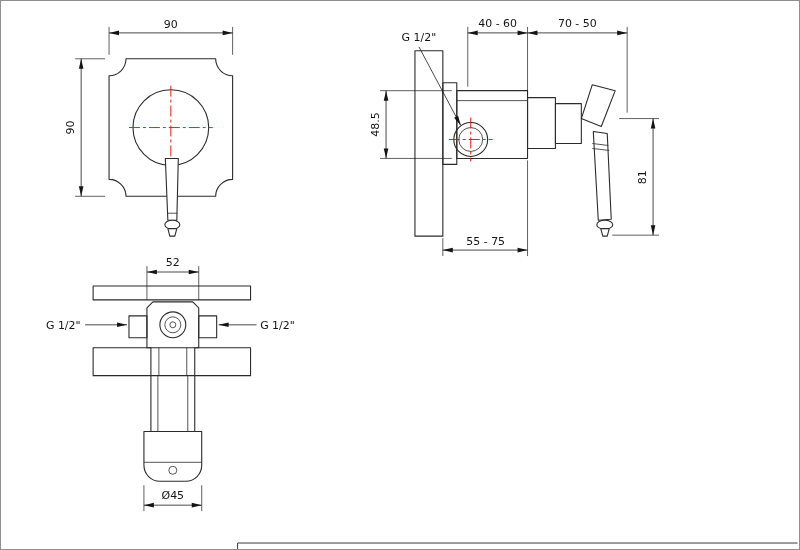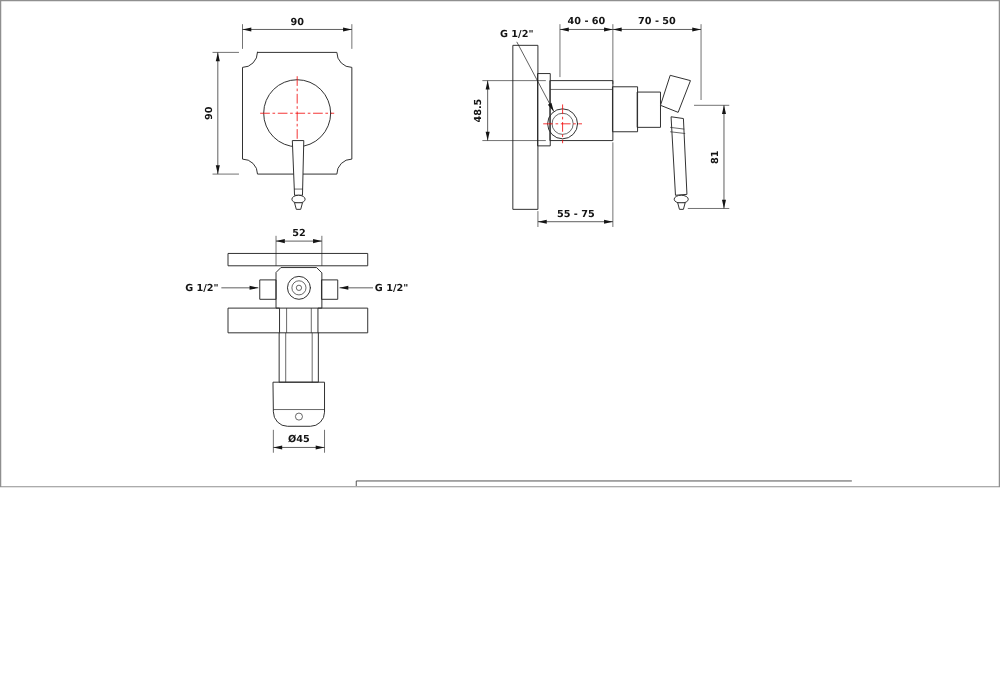--- a/index.html
+++ b/index.html
@@ -1,16 +1,16 @@
 <!DOCTYPE html>
 <html><head>
 <meta charset="utf-8">
 <style>
   html,body{margin:0;padding:0;background:#ffffff;}
-  .sheet{width:800px;height:390px;background:#ffffff;border:1px solid #8f8f8f;box-sizing:border-box;position:relative;overflow:hidden;font-weight:bold;}
+  .sheet{width:800px;height:550px;background:#ffffff;border:1px solid #8f8f8f;box-sizing:border-box;position:relative;overflow:hidden;}
   .sheet svg{display:block;width:100%;height:100%;}
   .geo{fill:none;stroke:#2b2b2b;stroke-width:1.1;stroke-linejoin:round;stroke-linecap:round;}
   .geow{fill:#ffffff;stroke:#2b2b2b;stroke-width:1.1;stroke-linejoin:round;}
   .thin{fill:none;stroke:#2b2b2b;stroke-width:0.8;}
   .dim{fill:none;stroke:#1c1c1c;stroke-width:0.8;}
   .ext{fill:none;stroke:#1c1c1c;stroke-width:0.7;}
   .cl{fill:none;stroke:#f10000;stroke-width:0.9;stroke-dasharray:11 3 3 3;}
   .frame{fill:none;stroke:#3a3a3a;stroke-width:1;}
   .dimtext{font-family:"DejaVu Sans",sans-serif;font-size:11px;fill:#141414;}
 </style>

